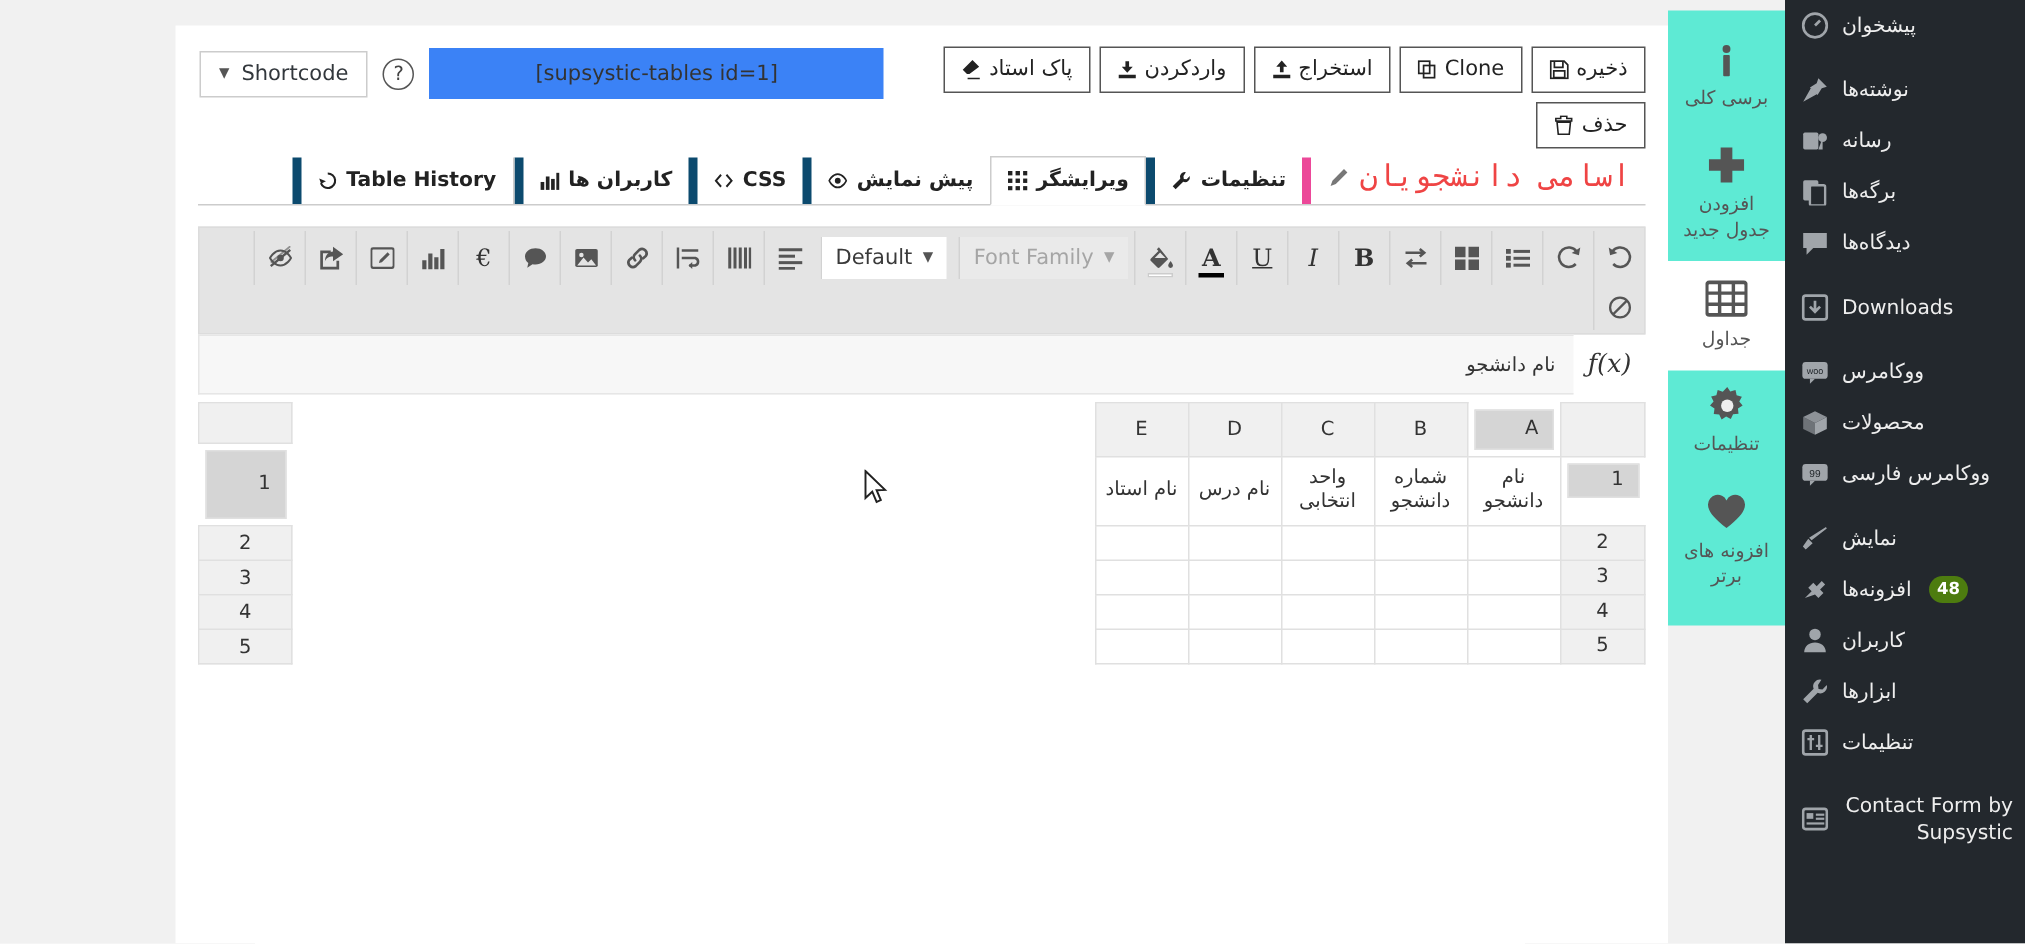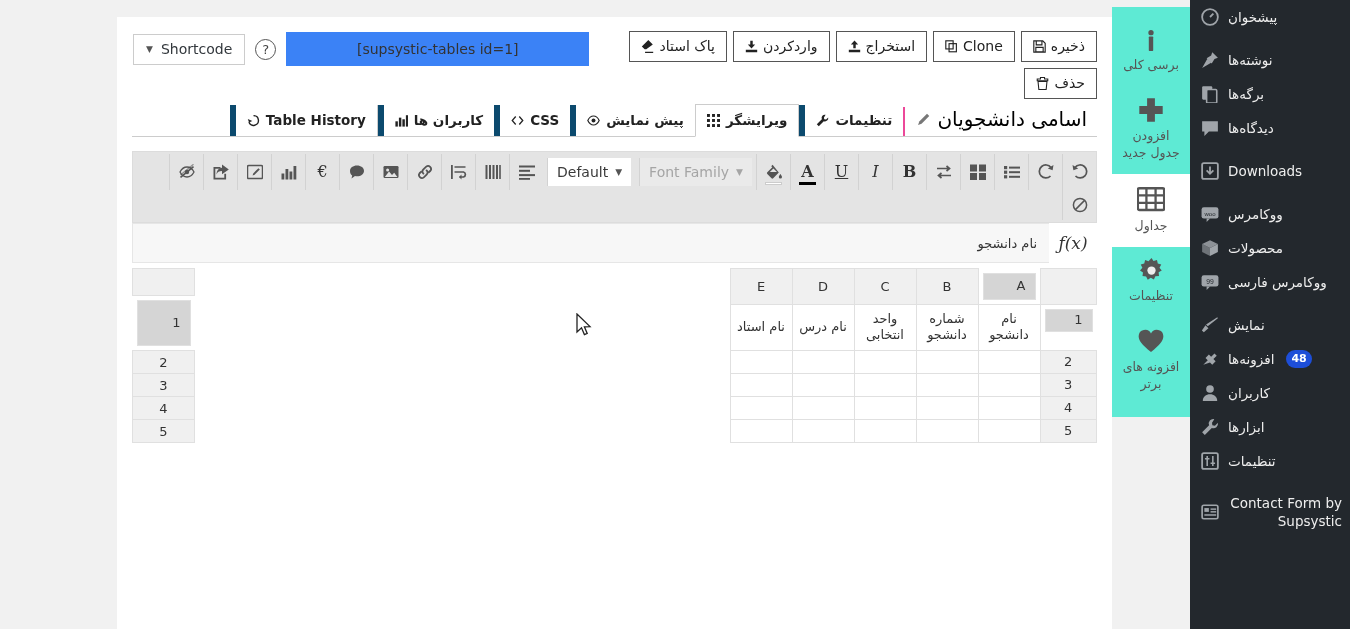--- a/index.html
+++ b/index.html
@@ -28,21 +28,21 @@
   .wp-item .wp-ico {
     width: 20px; height: 20px; flex: 0 0 20px;
     display: flex; align-items: center; justify-content: center;
     color: #a0a5aa; fill: #a0a5aa;
   }
   .wp-item .wp-ico svg { width: 18px; height: 18px; display: block; }
   .wp-sep { height: 9px; }
   .wp-badge {
     display: inline-flex; align-items: center; justify-content: center;
     min-width: 18px; height: 18px; padding: 0 5px;
-    border-radius: 9px; background: #1d4ed8; color: #fff;
+    border-radius: 9px; background: #4d7c0f; color: #fff;
     font-size: 11px; font-weight: bold; margin-left: 4px;
   }
 
   
   .rail {
     position: absolute; top: 7px; right: 160px; width: 78px;
     background: #5eead4; padding-top: 12px; padding-bottom: 12px;
     min-height: 400px;
   }
   .rail-item {
@@ -95,22 +95,22 @@
 
   
   .tabrow {
     position: relative; height: 36px; margin: 0 15px;
     border-bottom: 1px solid #ccc;
     display: flex; justify-content: flex-start; align-items: flex-end;
     direction: rtl;
   }
   .tname {
     display: flex; align-items: center; gap: 7px;
-    font-size: 20px; color: #000000; padding: 0 10px 5px 12px;
-    border-left: 2px solid #ec4899; cursor: pointer;
+    font-size: 20px; color: #ef4444; padding: 0 10px 5px 12px;
+    border-left: 6px solid #ec4899; cursor: pointer; font-family: Liberation Mono, monospace;
   }
   .tname svg { width: 13px; height: 13px; fill: #777; }
   .tab {
     display: flex; align-items: center; gap: 6px;
     font-size: 13.5px; color: #222; font-weight: bold;
     padding: 7px 11px 8px; cursor: pointer;
     border-left: 6px solid #0c4a6e;
   }
   .tab svg { width: 13px; height: 13px; fill: #222; display: block; }
   .tab.active {
@@ -211,20 +211,30 @@
               <path d="M8 8 L11 5" stroke="currentColor" stroke-width="1.6" fill="none"></path>
             </svg>
           </span>
         </div>
         <div class="wp-sep"></div>
         <div class="wp-item">
           <span class="wp-label">نوشته‌ها</span>
           <span class="wp-ico">
             <svg viewBox="0 0 16 16" width="18" height="18">
               <path d="M10 1 L15 6 L12 7 L9.5 11 L5 6.5 L9 4 Z M5.5 7 L1 15 L9 10.5 Z"></path>
+            </svg>
+          </span>
+        </div>
+        <div class="wp-item">
+          <span class="wp-label">رسانه</span>
+          <span class="wp-ico">
+            <svg viewBox="0 0 16 16" width="18" height="18">
+              <rect x="1" y="3" width="9" height="10" rx="1"></rect>
+              <circle cx="12.5" cy="6" r="2.6"></circle>
+              <path d="M12.5 6 L12.5 13 L10 13"></path>
             </svg>
           </span>
         </div>
         <div class="wp-item">
           <span class="wp-label">برگه‌ها</span>
           <span class="wp-ico">
             <svg viewBox="0 0 16 16" width="18" height="18">
               <rect x="1" y="1" width="9" height="12" rx="1"></rect>
               <rect x="5" y="4" width="9" height="12" rx="1" fill="#23282d" stroke="currentColor" stroke-width="1.4"></rect>
             </svg>

